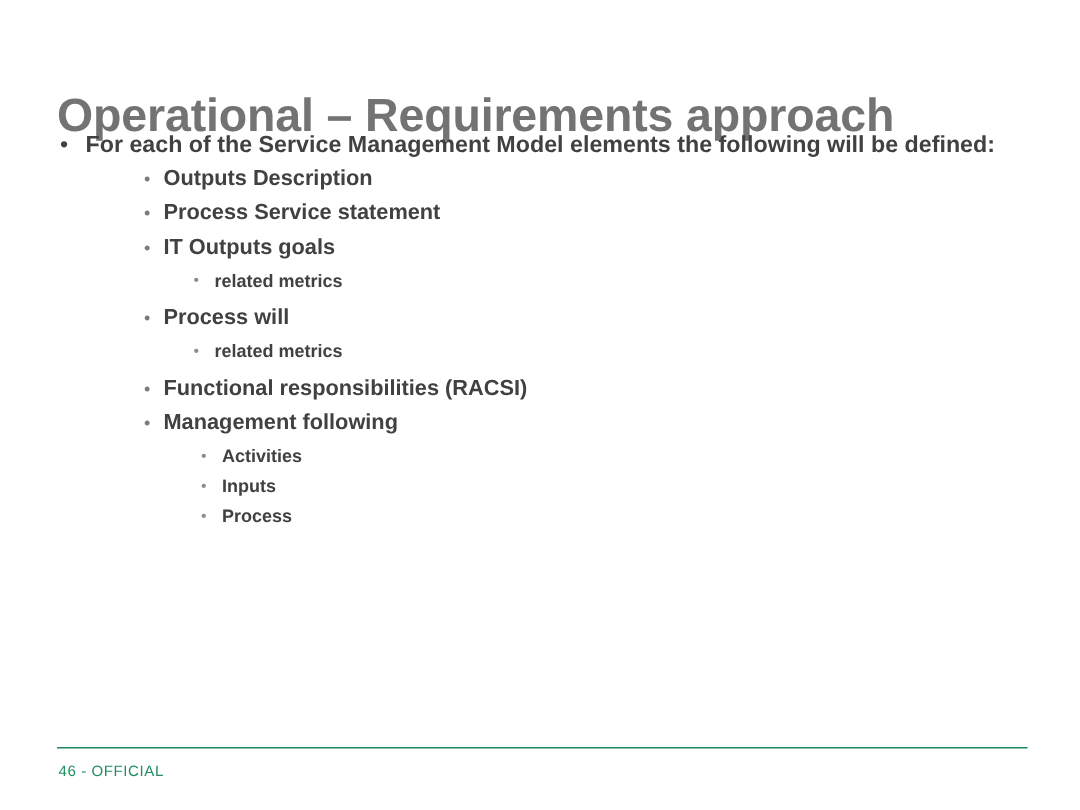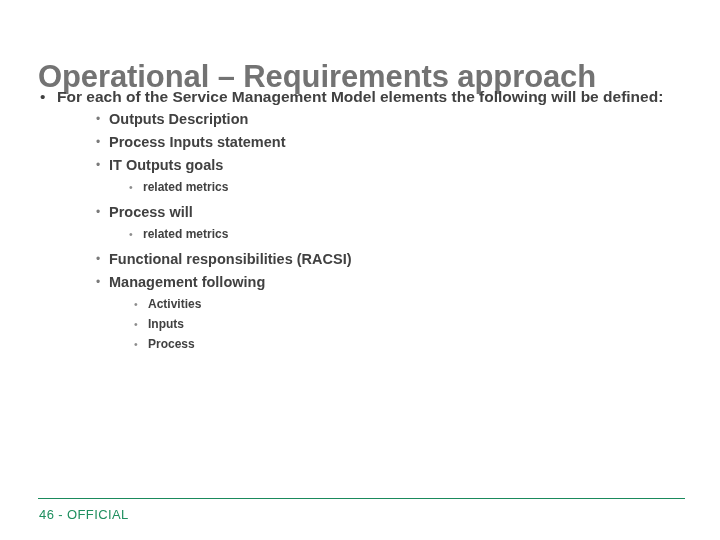--- a/index.html
+++ b/index.html
@@ -125,21 +125,21 @@
     left: 38px;
     top: 498px;
     width: 647px;
     height: 1px;
     background: #1a8a5c;
   }
   .footer-text {
     position: absolute;
     left: 39px;
     top: 509px;
-    font-size: 13px;
+    font-size: 10px;
     line-height: 11px;
     letter-spacing: 0.4px;
     color: #1f8f5f;
     white-space: nowrap;
     text-align: right;
   }
 </style>
 </head>
 <body>
 
@@ -156,21 +156,21 @@
       </li>
     </ul>
 
     <ul class="lvl l2-wrap">
       <li class="item l2">
         <span class="bullet">•</span>
         <span class="txt">Outputs Description</span>
       </li>
       <li class="item l2">
         <span class="bullet">•</span>
-        <span class="txt">Process Inputs statement</span>
+        <span class="txt">Process Service statement</span>
       </li>
       <li class="item l2">
         <span class="bullet">•</span>
         <span class="txt">IT Outputs goals</span>
       </li>
     </ul>
 
     <ul class="lvl l3-wrap">
       <li class="item l3">
         <span class="bullet">•</span>

